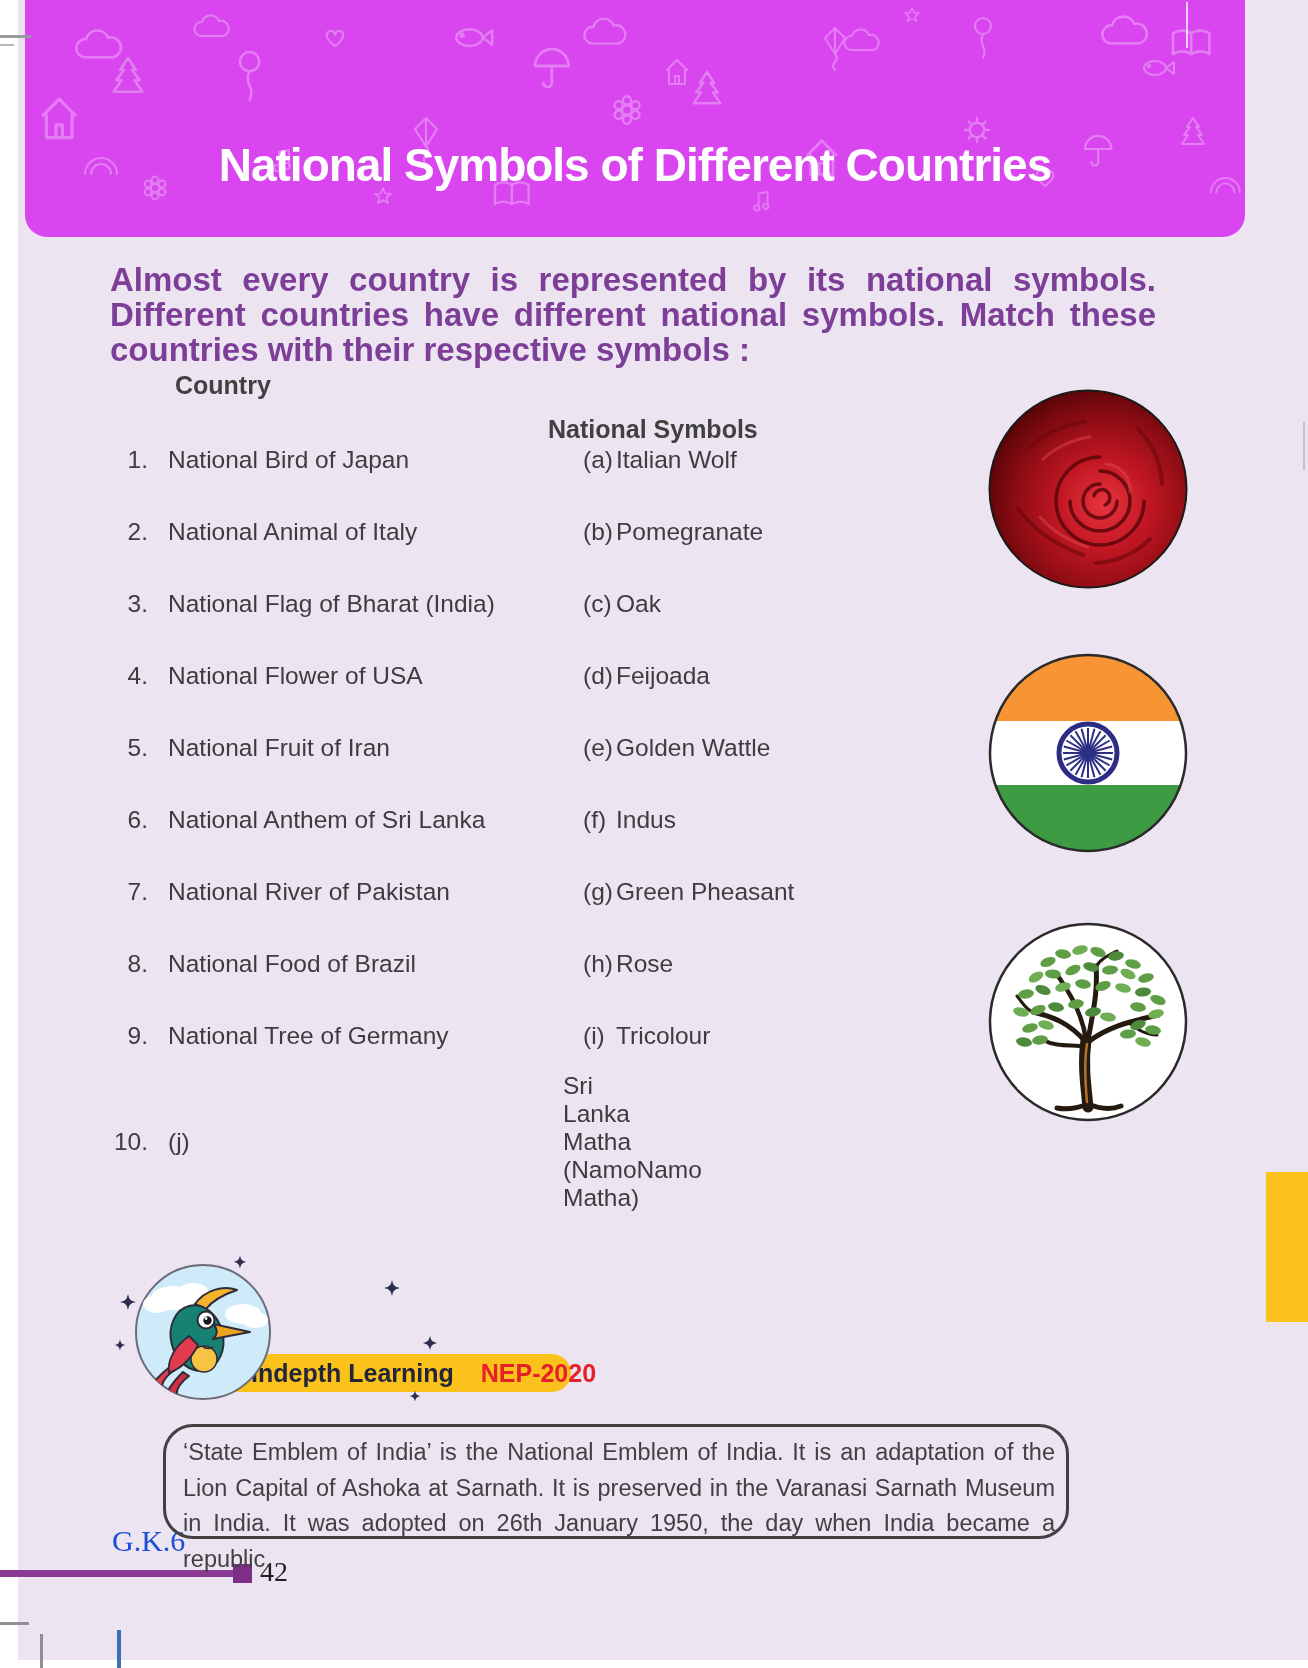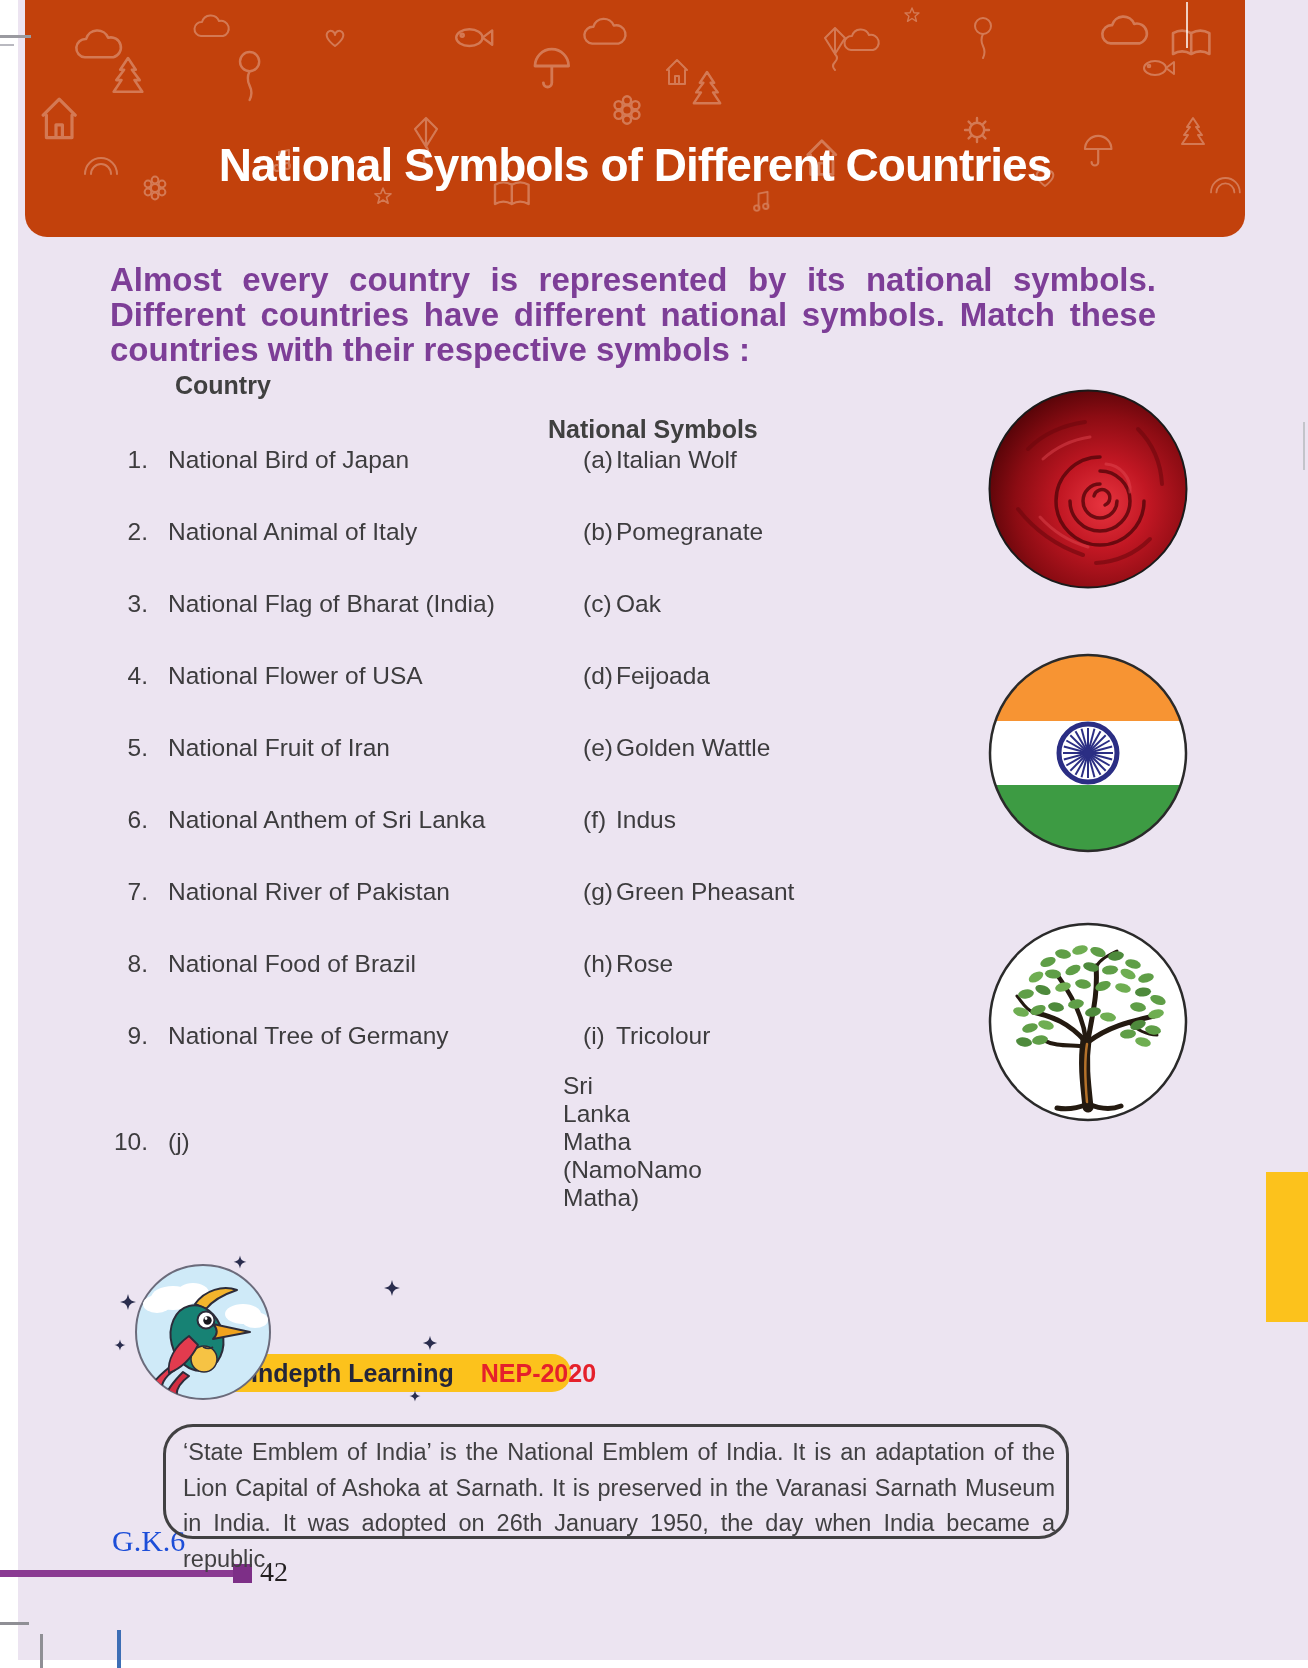--- a/index.html
+++ b/index.html
@@ -1,21 +1,21 @@
 <!DOCTYPE html>
 <html><head>
 <meta charset="utf-8">
 <style>
   html,body{margin:0;padding:0;background:#ffffff;}
   .page{position:relative;width:1308px;height:1668px;background:#ffffff;overflow:hidden;
         font-family:"Liberation Sans",sans-serif;}
   .lavender{position:absolute;left:18px;top:0;width:1290px;height:1660px;background:#ece4f1;}
 
   
-  .banner{position:absolute;left:25px;top:0;width:1220px;height:237px;background:#c2410c;
+  .banner{position:absolute;left:25px;top:0;width:1220px;height:237px;background:#d946ef;
           border-radius:0 0 22px 22px;overflow:hidden;}
   .banner-doodles{position:absolute;left:0;top:0;}
   .banner-title{position:absolute;left:0;top:138px;width:100%;text-align:center;
                 color:#ffffff;font-size:46px;font-weight:700;letter-spacing:-1px;}
 
   
   .mark{position:absolute;}
   .m-h1{left:0;top:35px;width:31px;height:3px;background:#9a9aa0;}
   .m-h2{left:0;top:44px;width:14px;height:2px;background:#b9b9c0;}
   .m-v-banner{left:1186px;top:2px;width:2px;height:46px;background:rgba(255,255,255,.75);}

